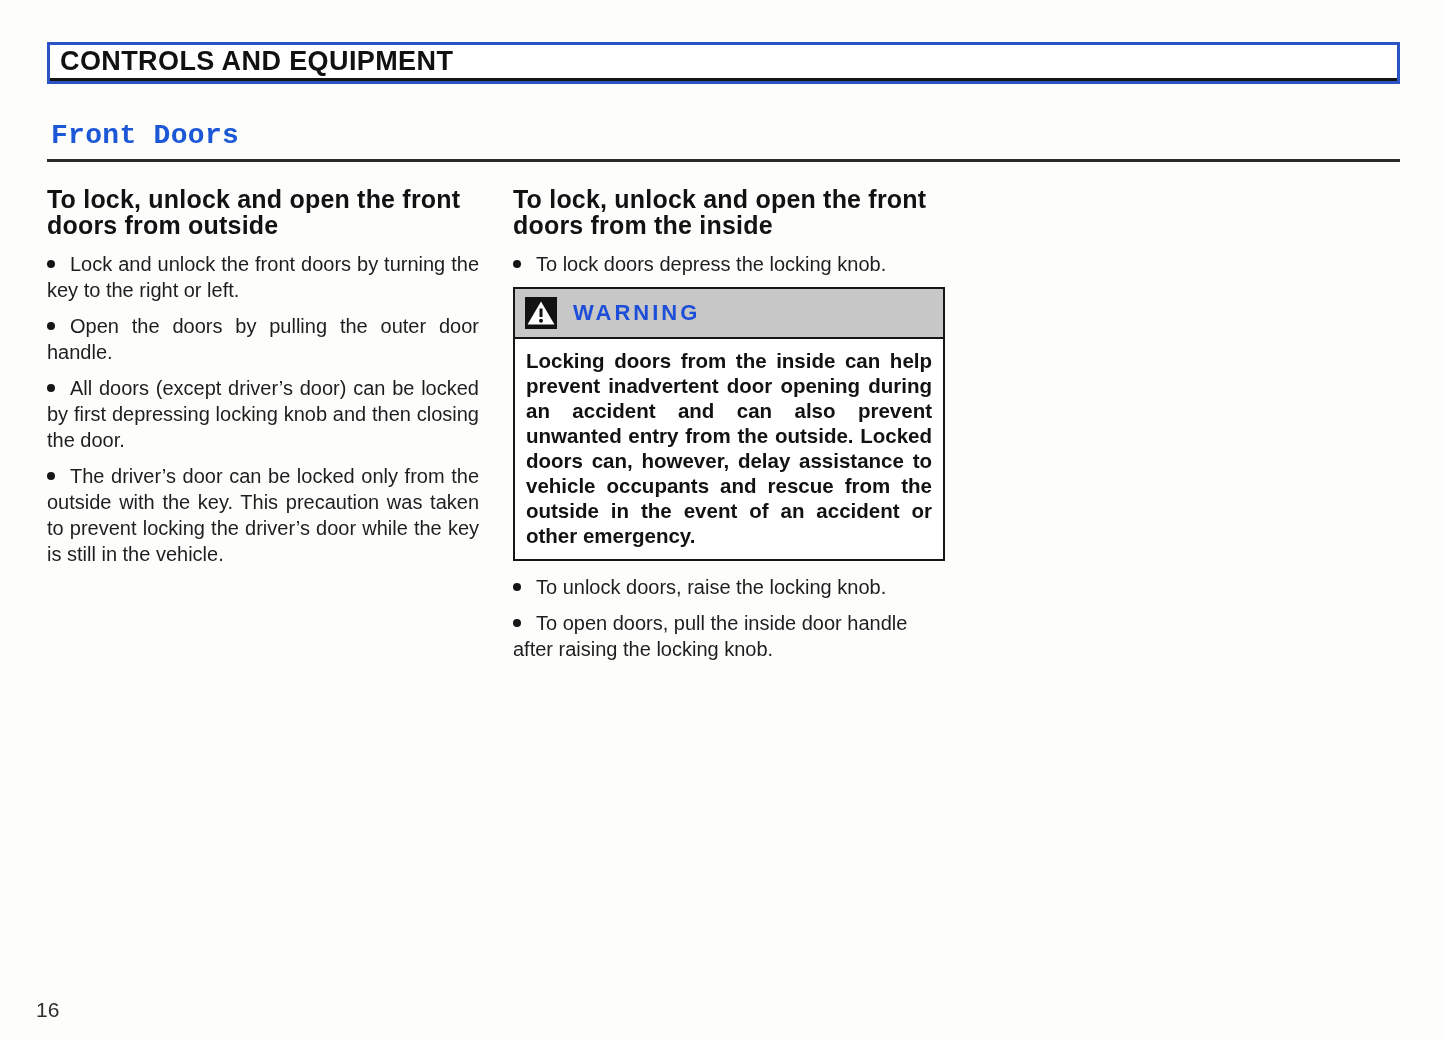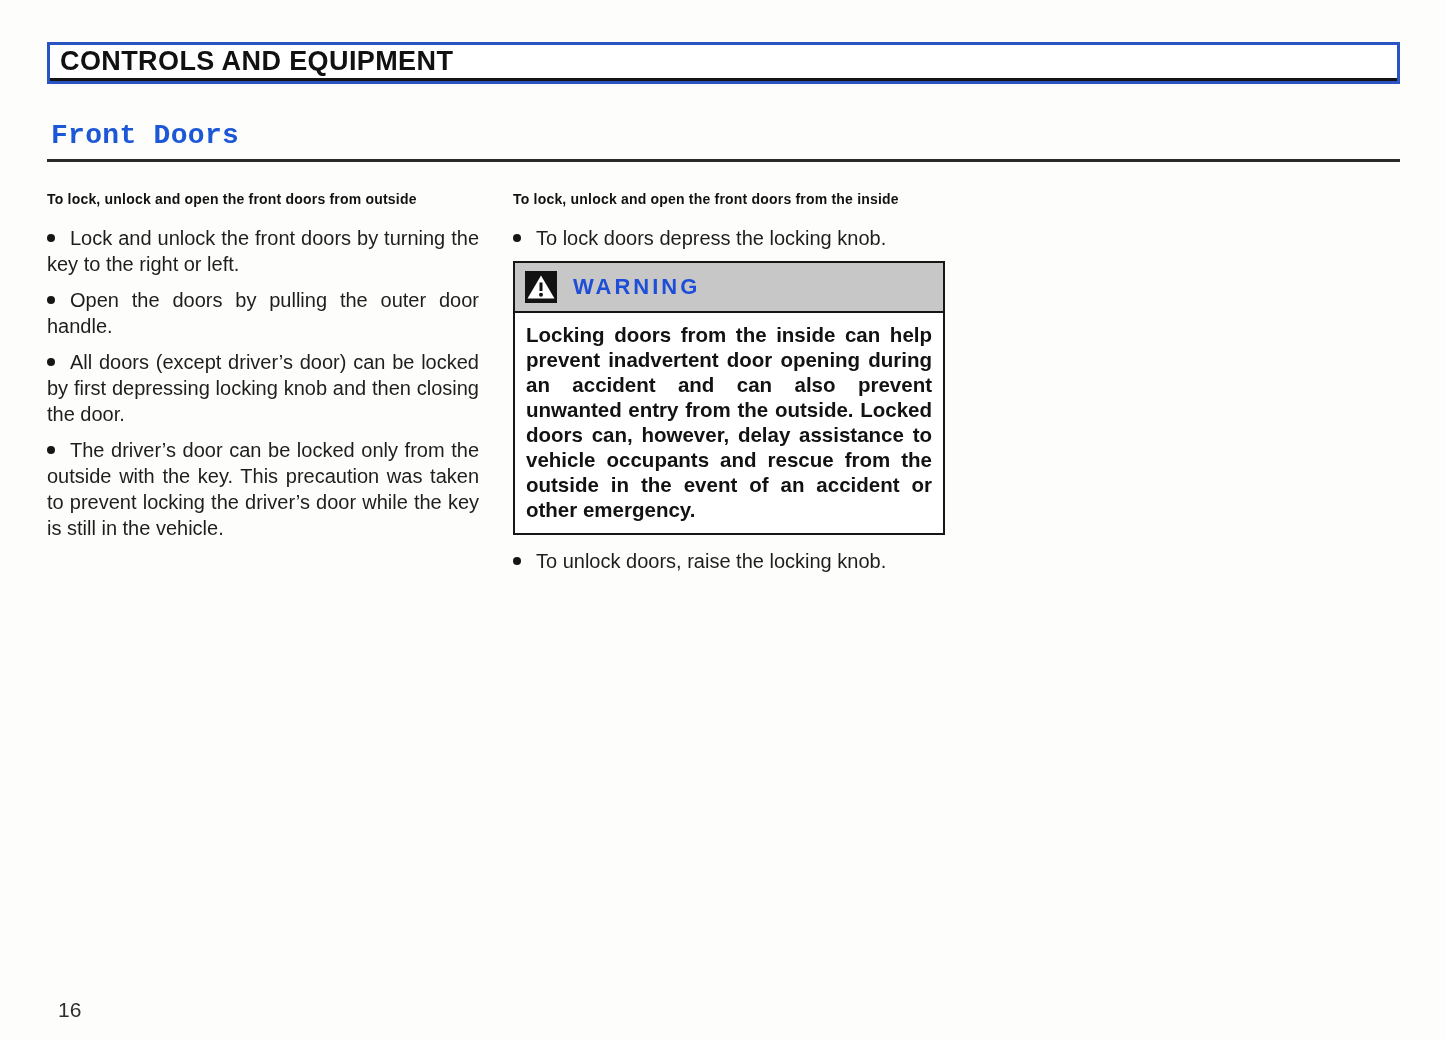--- a/index.html
+++ b/index.html
@@ -57,21 +57,21 @@
   
   .columns {
     display: flex;
     gap: 34px;
     margin-top: 24px;
     align-items: flex-start;
   }
   .col { width: 432px; flex: 0 0 432px; }
   .col h3 {
     margin: 0 0 13px 0;
-    font-size: 14px;
+    font-size: 25px;
     line-height: 26px;
     font-weight: bold;
     color: #121212;
     letter-spacing: 0.2px;
   }
   .bullet-para {
     margin: 0 0 10px 0;
     font-size: 20px;
     line-height: 26px;
     color: var(--text);
@@ -111,21 +111,21 @@
     padding: 9px 11px 11px 11px;
     font-size: 20.5px;
     line-height: 25px;
     font-weight: bold;
     color: #121212;
     text-align: justify;
   }
   
   .page-number {
     position: absolute;
-    left: 58px;
+    left: 36px;
     bottom: 18px;
     font-size: 21px;
     color: #2e2e2e;
   }
 </style>
 </head>
 <body>
 
 <div class="page">
 
@@ -165,19 +165,20 @@
               <circle cx="16" cy="23.8" r="2" fill="#121212"></circle>
             </svg>
           </span>
           <span class="warning-label">WARNING</span>
         </div>
         <div class="warning-body">Locking doors from the inside can help prevent inadvertent door opening during an accident and can also prevent unwanted entry from the outside. Locked doors can, however, delay assistance to vehicle occupants and rescue from the outside in the event of an accident or other emergency.</div>
       </div>
 
       <p class="bullet-para"><span class="dot"></span><span>To unlock doors, raise the locking knob.</span></p>
 
+      <p class="bullet-para"><span class="dot"></span><span>To open doors, pull the inside door handle after raising the locking knob.</span></p>
     </div>
 
   </div>
 
   <div class="page-number">16</div>
 
 </div>
 
 </body></html>

